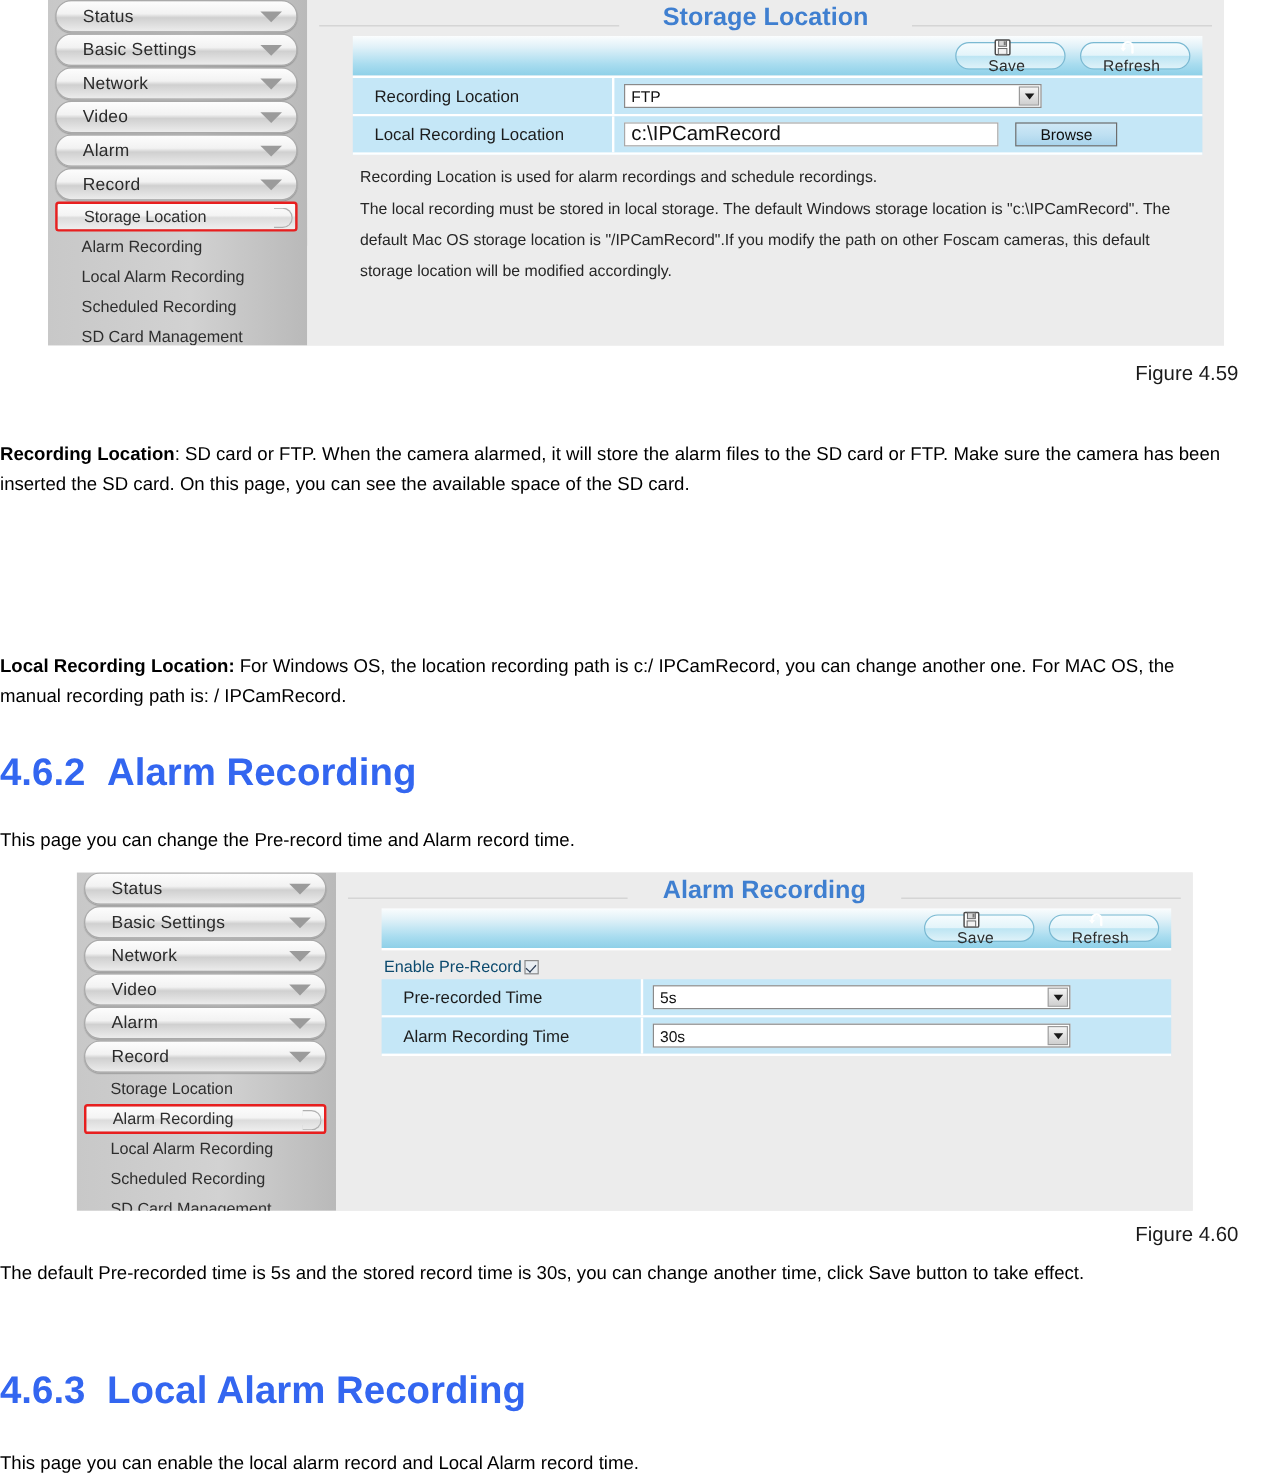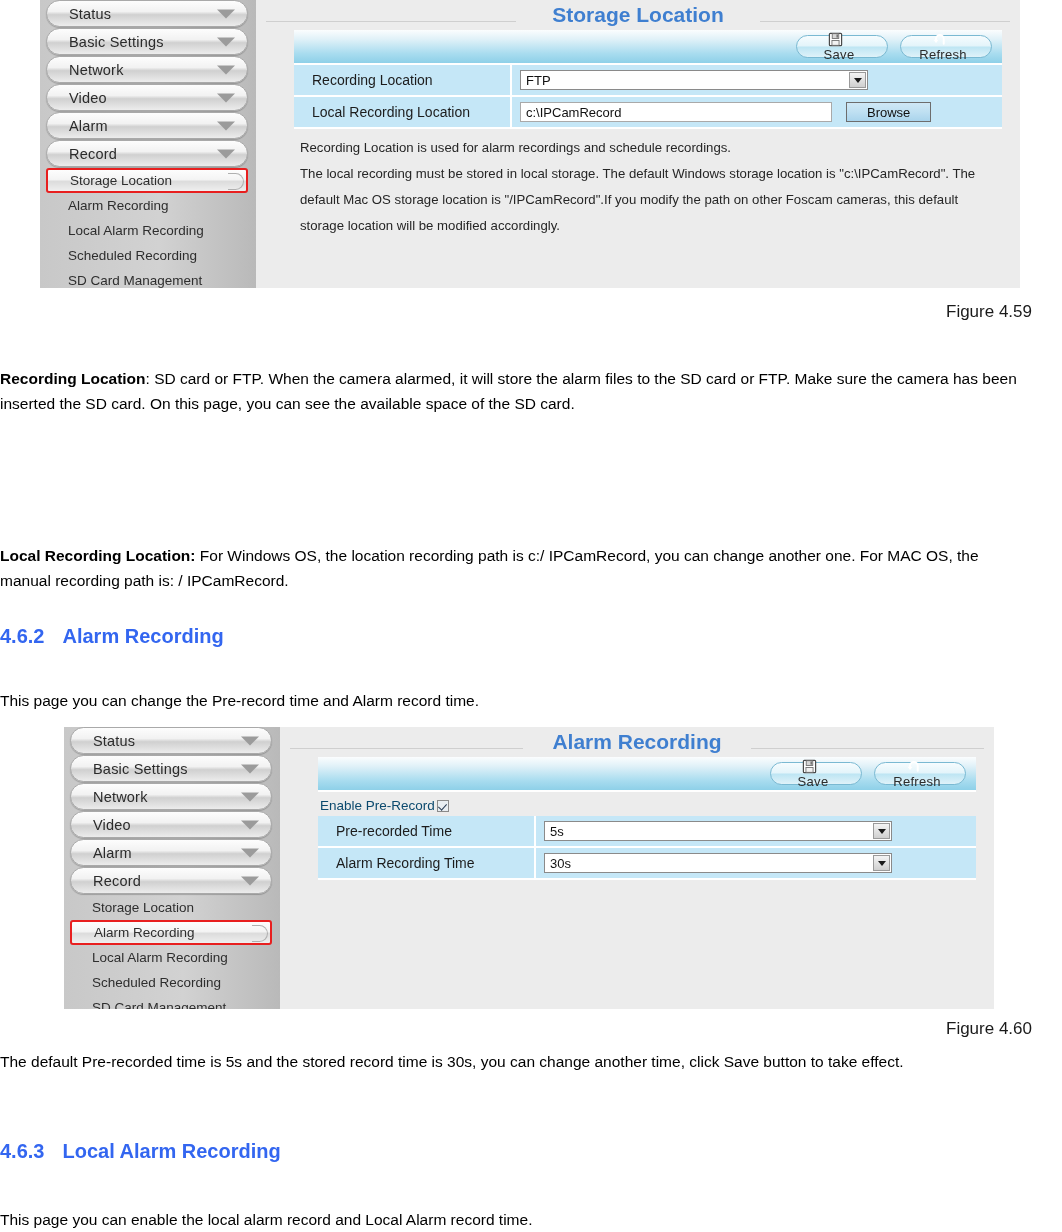--- a/index.html
+++ b/index.html
@@ -28,21 +28,21 @@
 
   .fig-caption {
     font-family: Liberation Sans, sans-serif;
     font-size: 17px;
     text-align: right;
     color: #1a1a1a;
     margin: 0;
   }
 
   .sec-head {
-    font-size: 20px;
+    font-size: 32px;
     font-weight: bold;
     color: #3366f0;
     margin: 0;
     letter-spacing: 0px;
   }
   .sec-head .num { margin-right: 18px; }
 
   
   .shot {
     position: relative;
@@ -242,21 +242,21 @@
     border-left: 4px solid transparent;
     border-right: 4px solid transparent;
     border-top: 5px solid #1a1a1a;
     display: block;
   }
   .txtin {
     height: 20px;
     width: 312px;
     background: #ffffff;
     border: 1px solid #a9a9a9;
-    font-size: 13px;
+    font-size: 17px;
     display: flex;
     align-items: center;
     padding-left: 5px;
     box-sizing: border-box;
     color: #111;
   }
   .browse {
     margin-left: 14px;
     height: 20px;
     padding: 0 20px;

